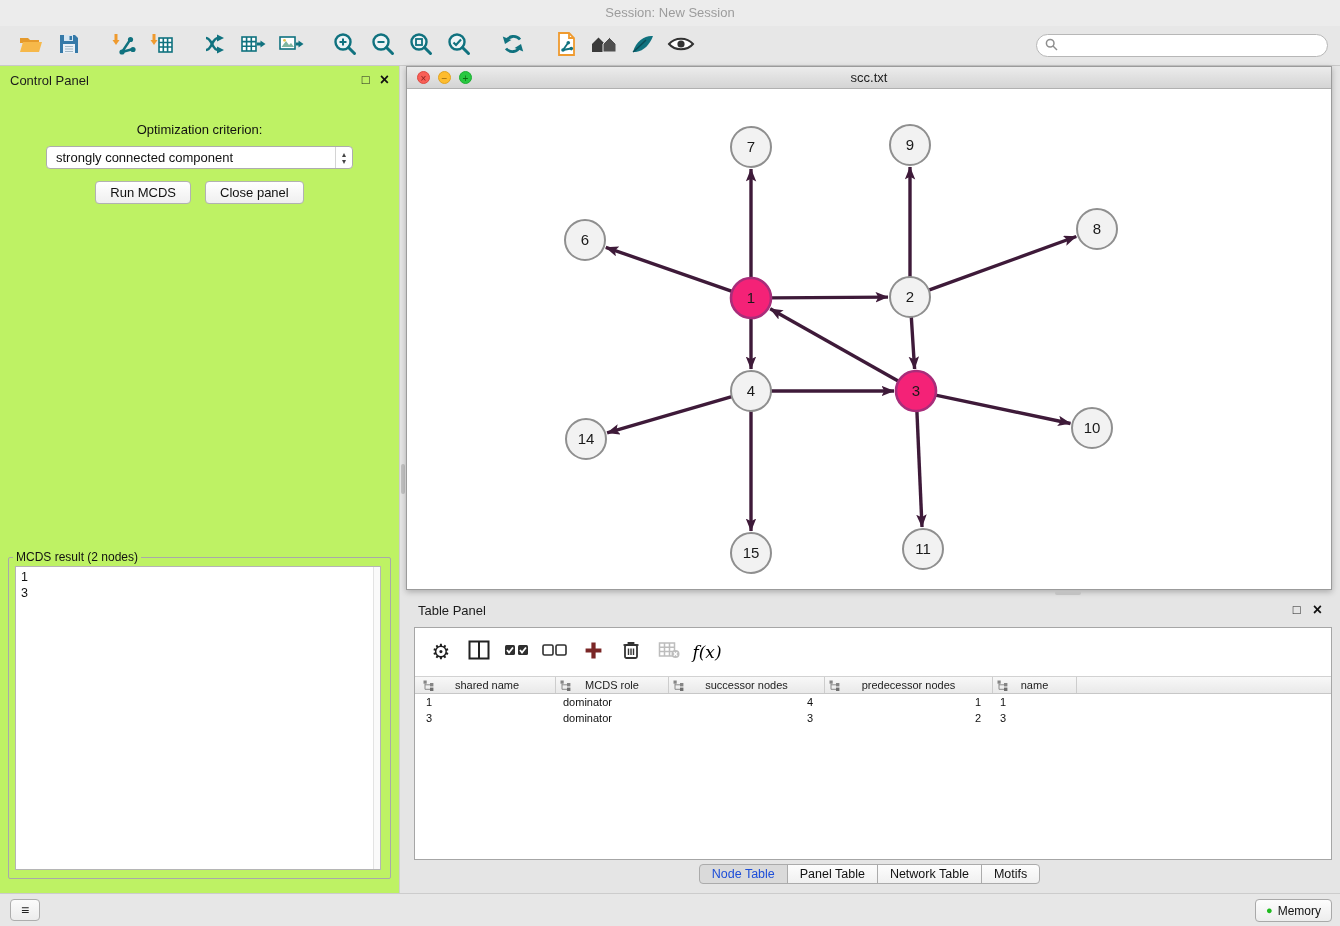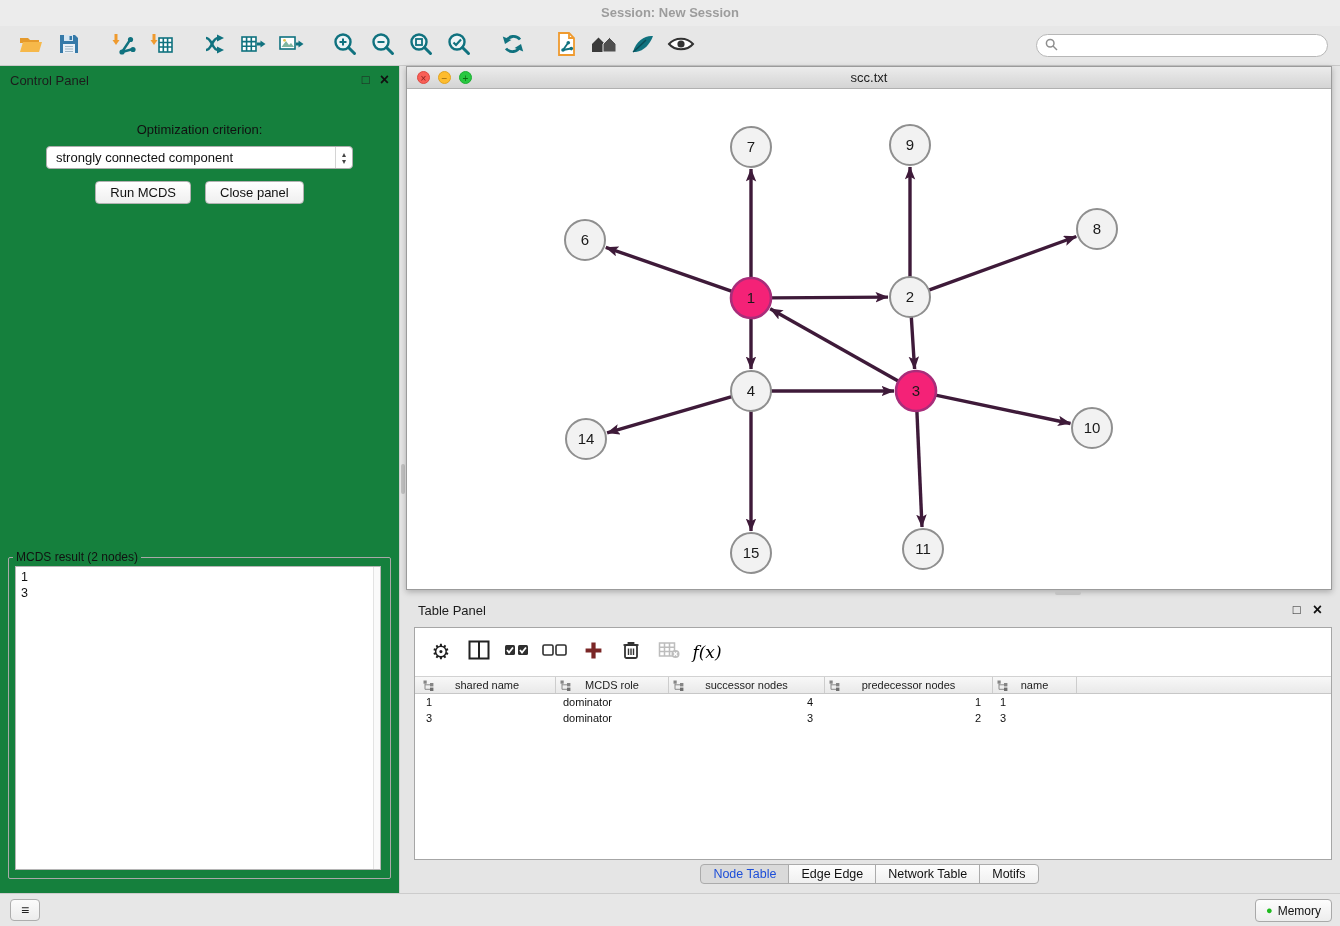--- a/index.html
+++ b/index.html
@@ -2,38 +2,38 @@
 <html><head>
 <meta charset="utf-8">
 <style>
   * { margin:0; padding:0; box-sizing:border-box; }
   html,body { background:#cfcfcf; }
   body { font-family:"Liberation Sans","DejaVu Sans",sans-serif; }
   .app { position:relative; width:1340px; height:926px; background:#e5e5e5; overflow:hidden; }
 
   
   .titlebar { position:absolute; top:0; left:0; right:0; height:26px; background:#ececec;
-              text-align:center; line-height:26px; font-size:13px; color:#9c9c9c;font-weight:bold; }
+              text-align:center; line-height:26px; font-size:13px; color:#9c9c9c; }
 
   
   .toolbar { position:absolute; top:26px; left:0; right:0; height:40px; background:#e7e7e7;
              border-bottom:1px solid #c9c9c9; display:flex; align-items:center; padding:0 12px; }
   .tb-btn { width:38px; height:32px; display:flex; align-items:center; justify-content:center;
             border-radius:4px; cursor:default; }
   .tb-gap { width:16px; }
   .search-box { margin-left:auto; width:292px; height:23px; background:#fff; border:1px solid #b7b7b7;
                 border-radius:12px; display:flex; align-items:center; padding:0 8px; }
   .search-box input { border:none; outline:none; flex:1; font-size:12px; background:transparent;
                       font-family:inherit; margin-left:5px; }
 
   
   .main { position:absolute; top:66px; left:0; right:0; bottom:33px; }
 
   
-  .control-panel { position:absolute; left:0; top:0; width:400px; bottom:0; background:#15803d;
+  .control-panel { position:absolute; left:0; top:0; width:400px; bottom:0; background:#bef264;
                    border-right:1px solid #cfcfcf; }
   .panel-header { height:28px; display:flex; align-items:center; padding:0 10px; font-size:13px; color:#1c1c1c; }
   .panel-header .hdr-icons { margin-left:auto; display:flex; gap:10px; align-items:center; }
   .hdr-float { font-size:13px; color:#222; line-height:14px; }
   .hdr-close { font-size:16px; font-weight:bold; color:#111; line-height:14px; }
   .ctabs { height:24px; display:flex; justify-content:center; align-items:flex-end; }
   .ctab { border:1px solid #9f9f9f; margin-right:-1px; padding:3px 12px 3px 12px; font-size:13px;
           background:linear-gradient(#fafafa,#e8e8e8); color:#1c1c1c; border-radius:3px 3px 0 0; }
   .ctab.active { background:#e3e3e3; color:#a9a9a9; }
   .panel-body { position:absolute; top:56px; left:0; right:0; bottom:0; }
@@ -528,21 +528,21 @@
                 <div class="td" style="width: 137px; text-align: left;">3</div>
                 <div class="td" style="width: 113px; text-align: left;">dominator</div>
                 <div class="td" style="width: 156px; text-align: right;">3</div>
                 <div class="td" style="width: 168px; text-align: right;">2</div>
                 <div class="td" style="width: 84px; text-align: left;">3</div>
               </div>
             </div>
         </div>
         <div class="tp-tabs">
             <div class="btab active">Node Table</div>
-            <div class="btab">Edge Edge</div>
+            <div class="btab">Panel Table</div>
             <div class="btab">Network Table</div>
             <div class="btab">Motifs</div>
           </div>
       </div>
     </div>
   </div>
 
   <div class="statusbar">
     <div class="menu-btn">
       <span>≡</span>

